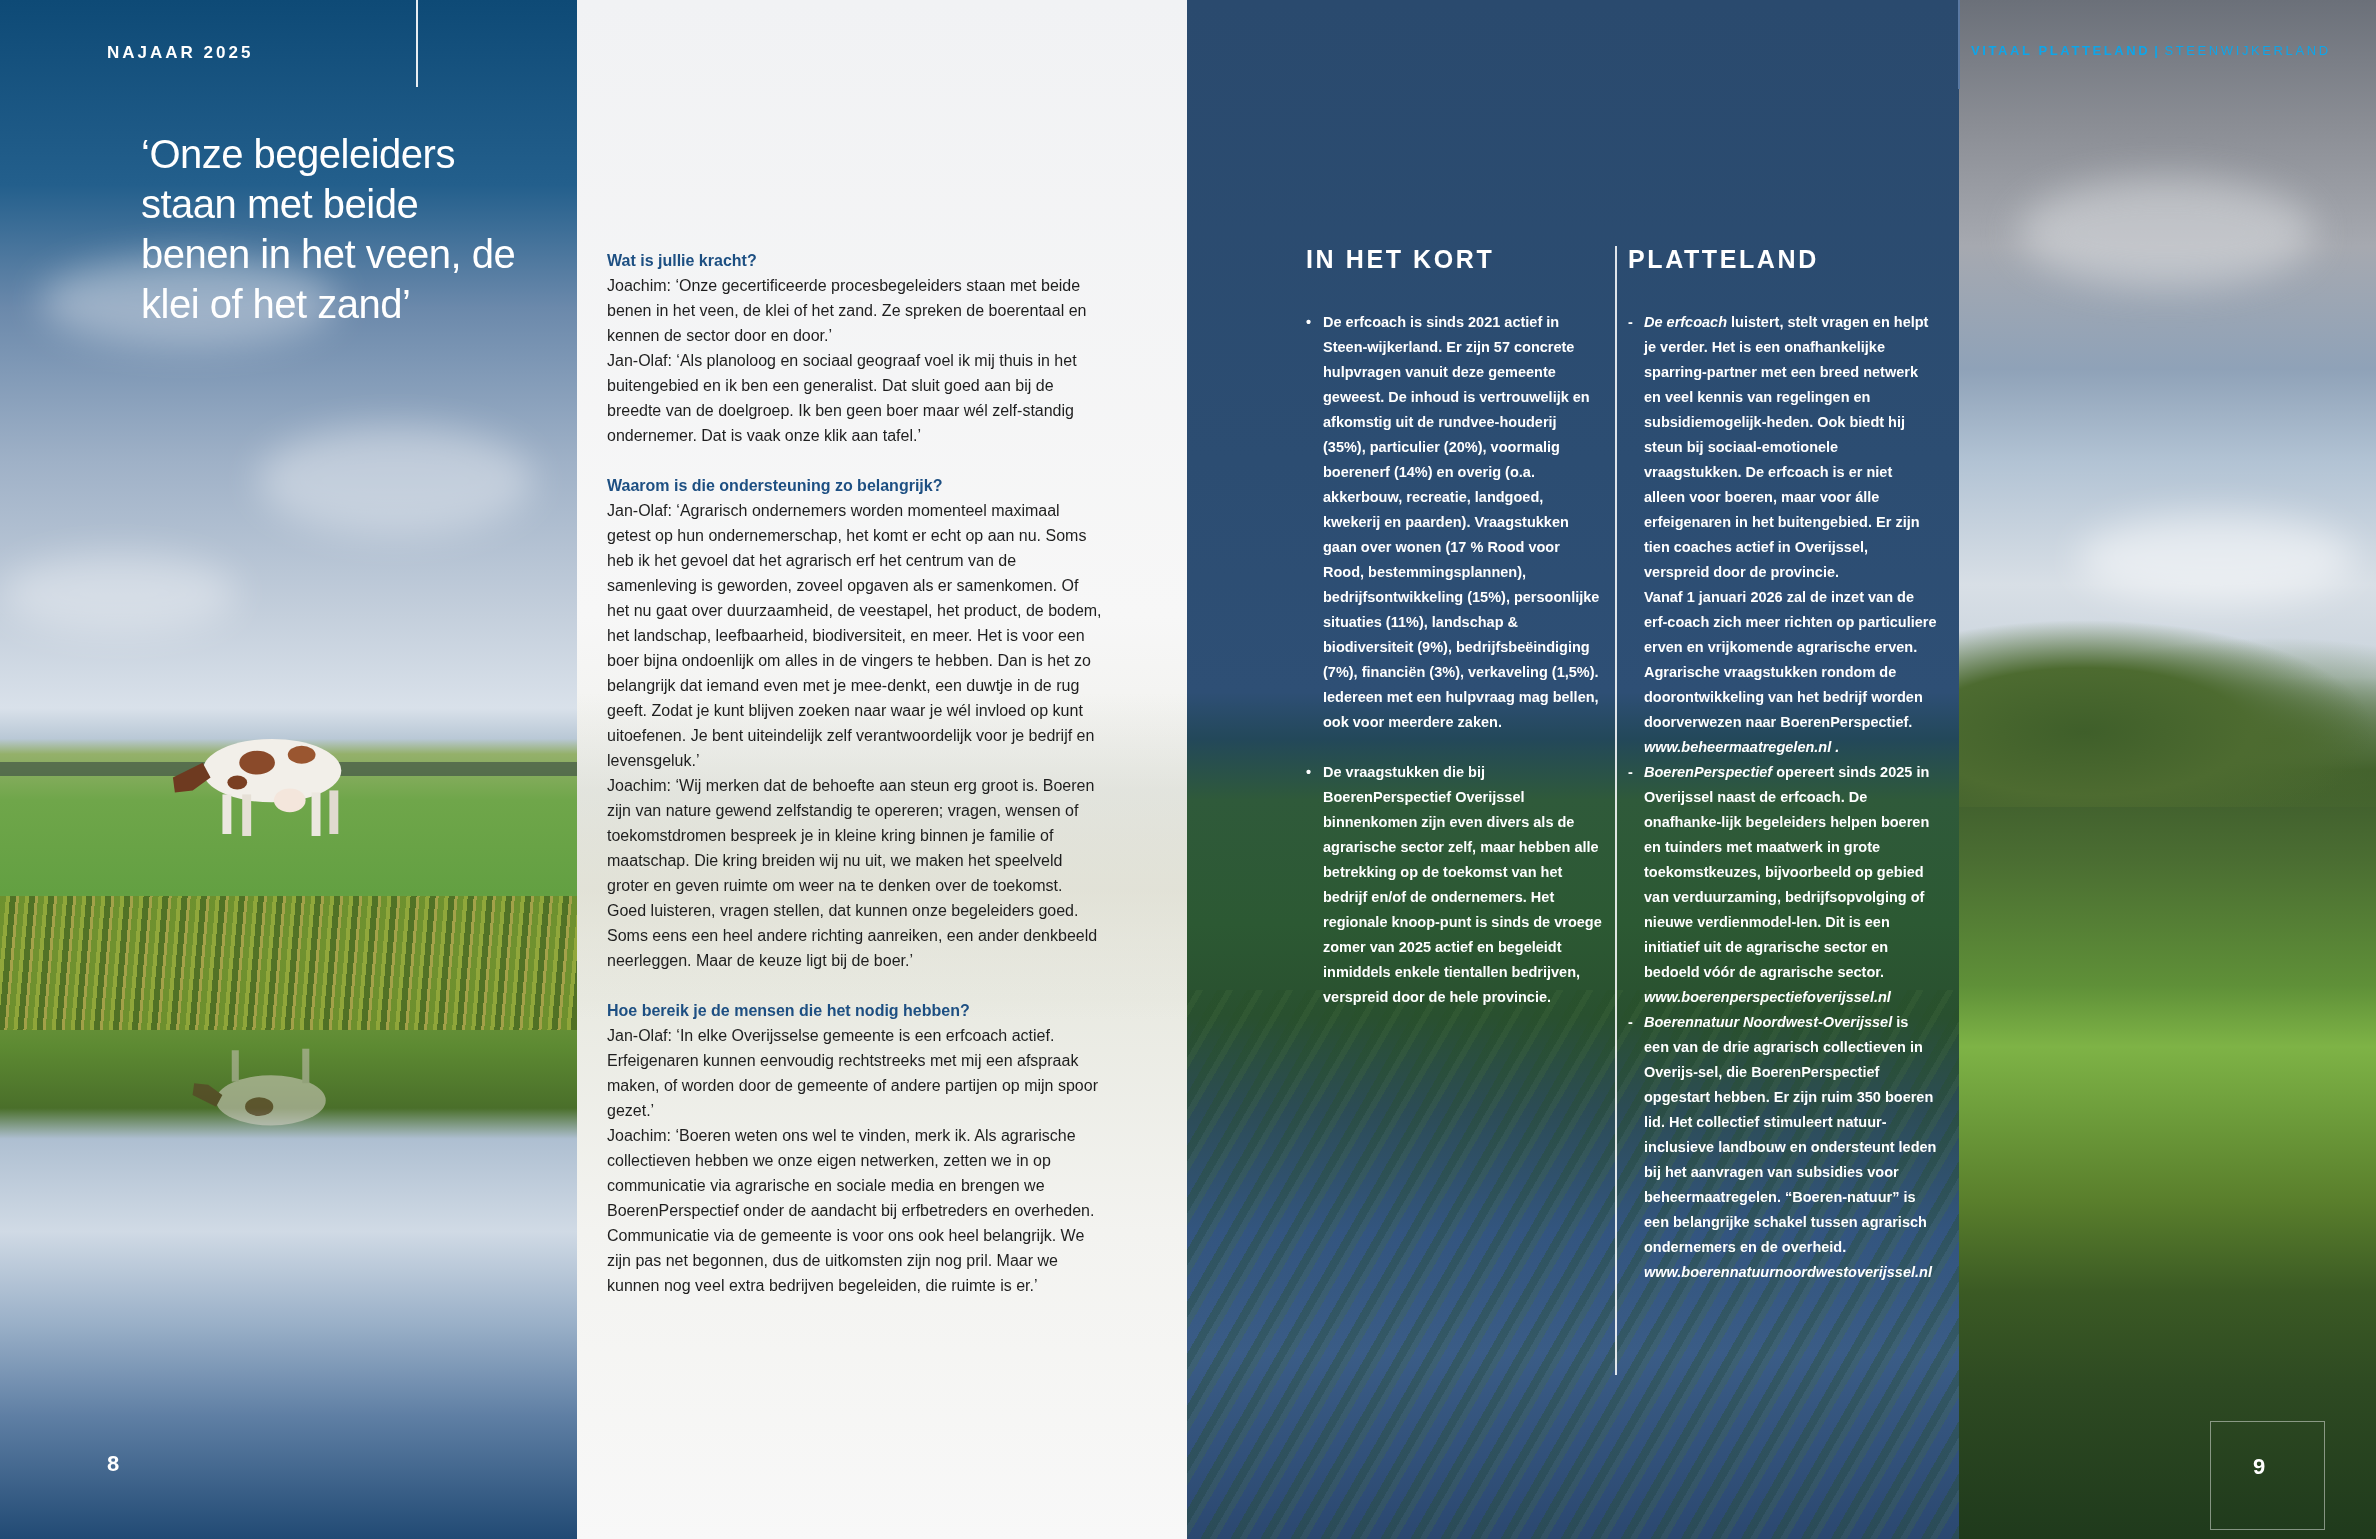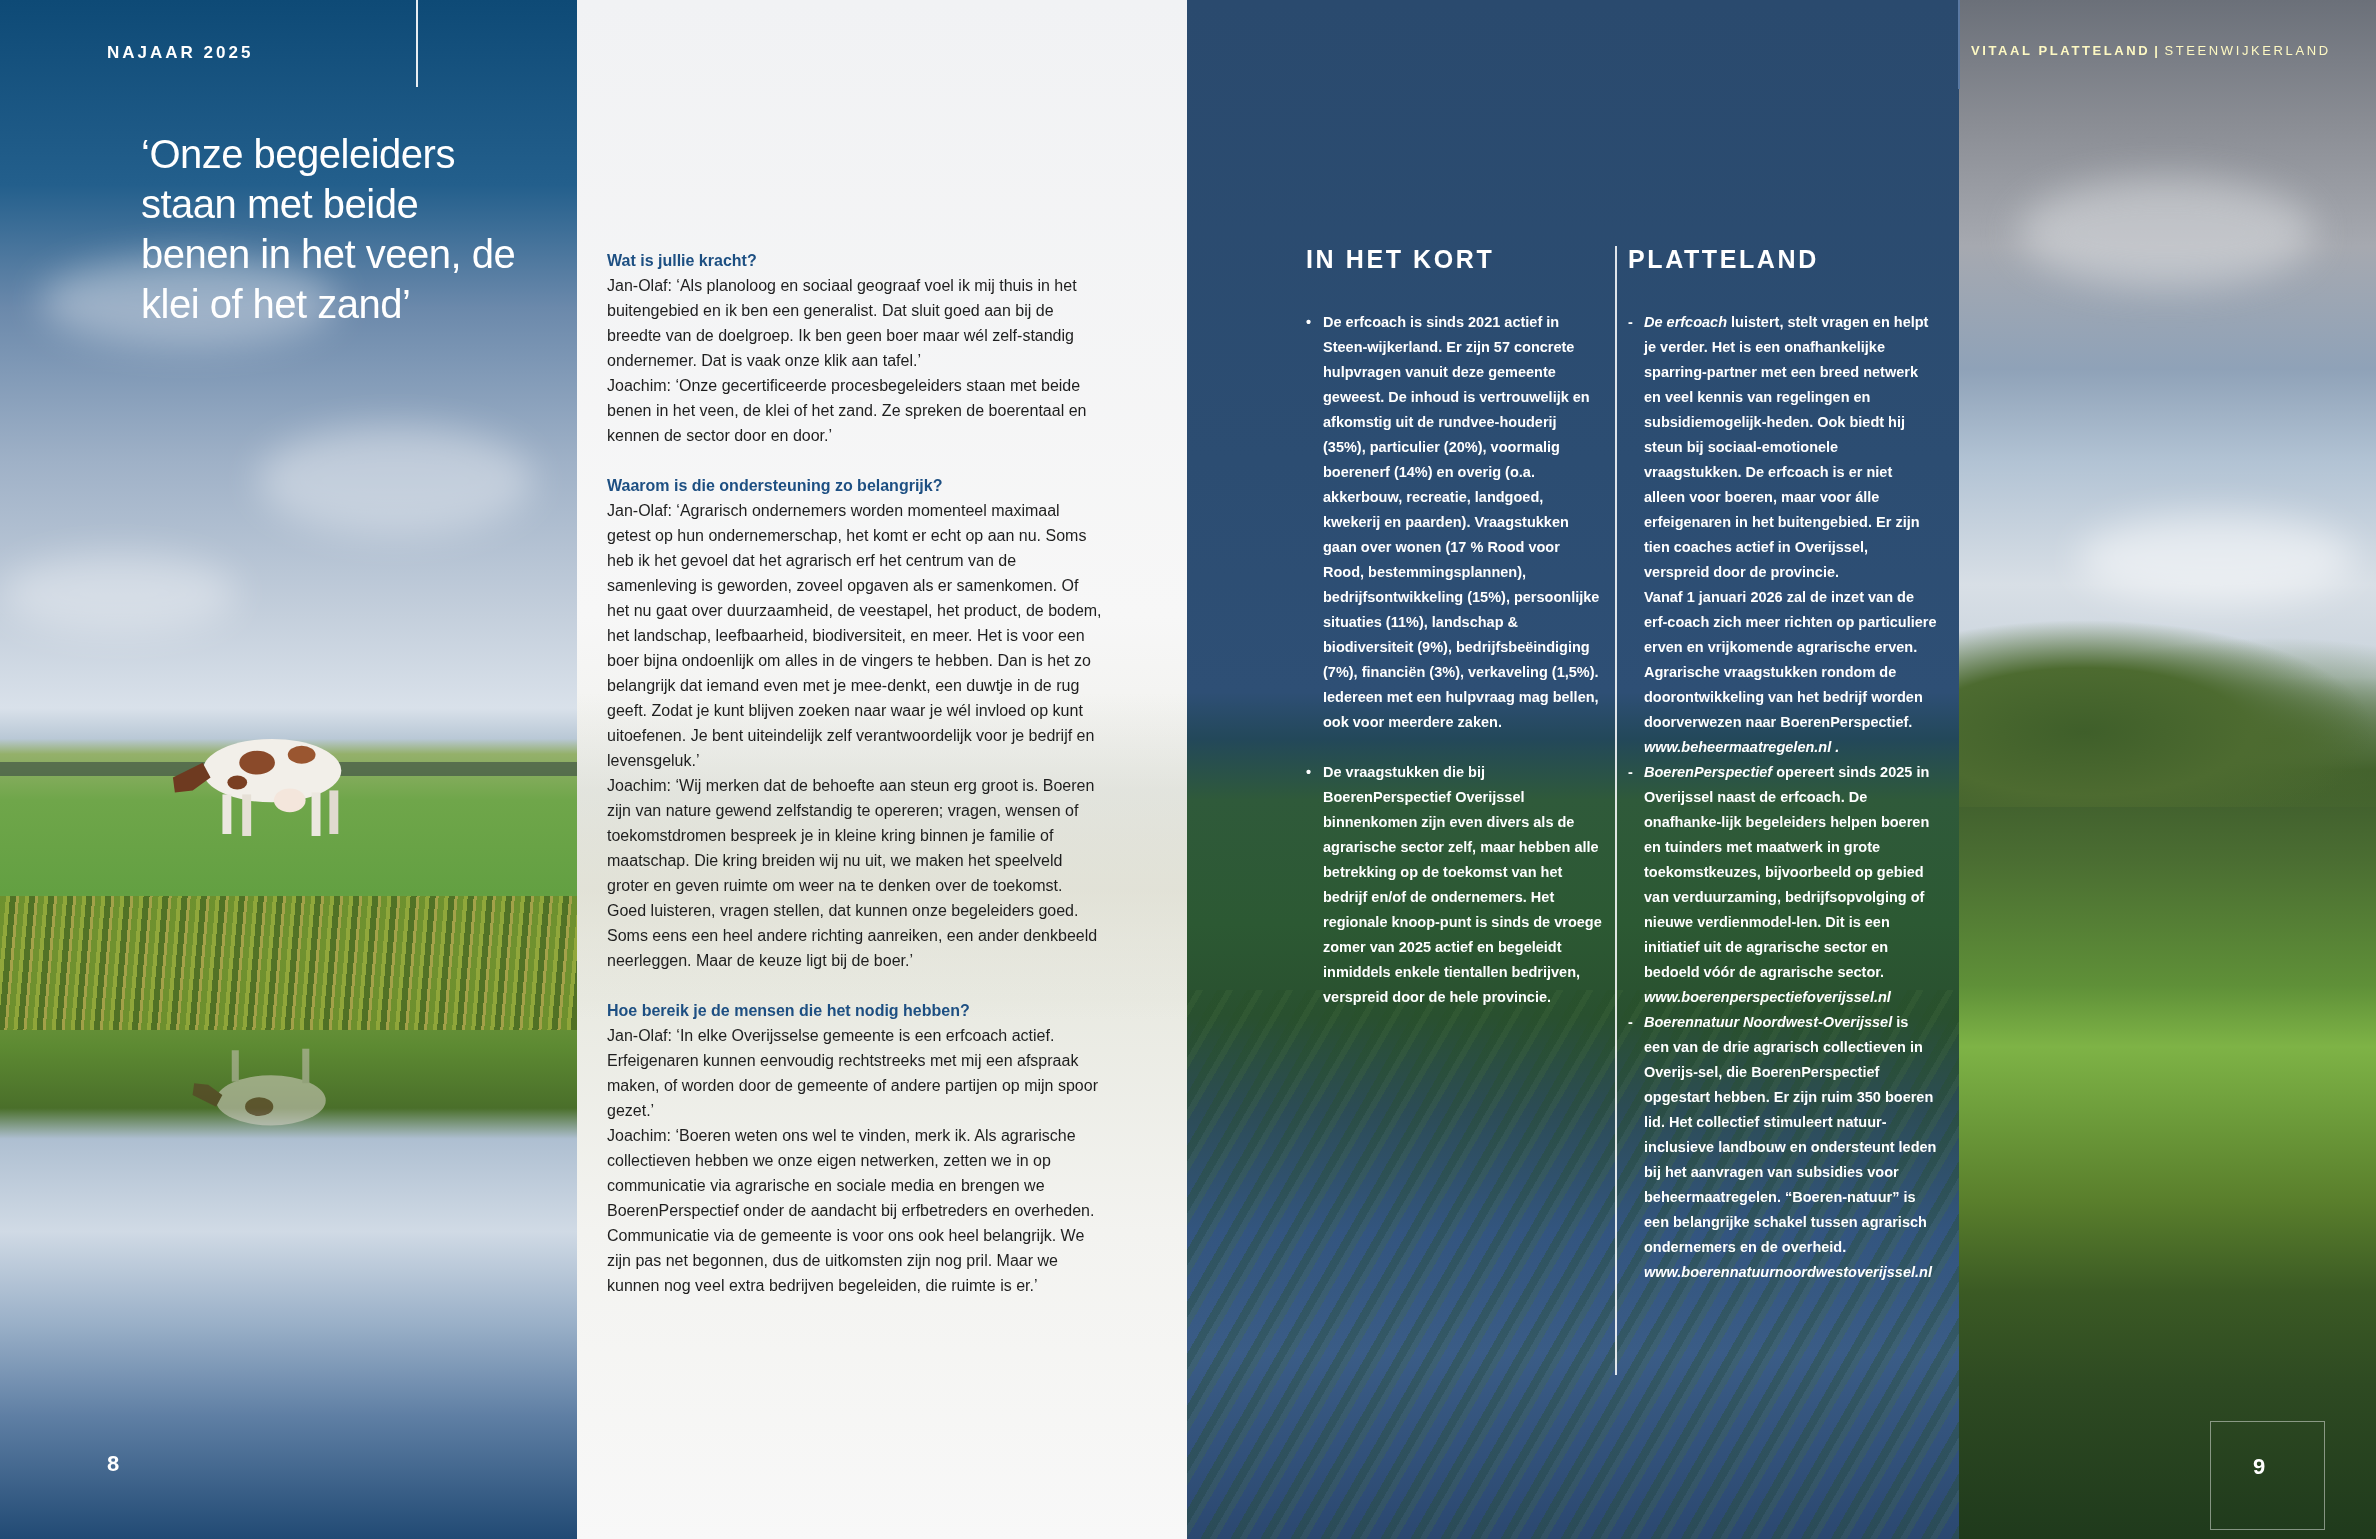--- a/index.html
+++ b/index.html
@@ -85,21 +85,21 @@
       #2e4a22 90%, #1f3a1c 100%);
     overflow: hidden;
   }
   .right-photo .trees {
     position: absolute; left: 0; right: 0; top: 619px; height: 188px;
     background: radial-gradient(ellipse at 30% 60%, #3f5f2a 0%, #4d6b30 40%, rgba(0,0,0,0) 70%),
                 radial-gradient(ellipse at 75% 65%, #4a6a2e 0%, rgba(0,0,0,0) 60%);
   }
   .right-rule { position: absolute; left: 1958px; top: 0; width: 2px; height: 89px; background: #5b7aa3; }
   .series-label {
-    position: absolute; left: 1971px; top: 43px; color: #fef9c3; font-size: 13px; letter-spacing: 2.6px; white-space: nowrap;
+    position: absolute; left: 1971px; top: 43px; color: #0ea5e9; font-size: 13px; letter-spacing: 2.6px; white-space: nowrap;
   }
   .series-label .bold { font-weight: 700; }
   .series-label .sep { font-weight: 700; margin: 0 4px; }
   .frame-box { position: absolute; left: 2210px; top: 1421px; width: 115px; height: 109px; border: 1px solid rgba(255,255,255,0.45); }
 </style>
 </head>
 <body>
 
 <div class="left-photo">
   <div class="cloud" style="left:40px;top:257px;width:297px;height:89px;"></div>
@@ -130,22 +130,22 @@
 <div class="top-rule"></div>
 <div class="season-label">NAJAAR 2025</div>
 <div class="pull-quote">‘Onze begeleiders staan met beide benen in het veen, de klei of het zand’</div>
 <div class="page-number" style="left:107px;top:1451px;">8</div>
 
 <div class="text-page">
   <div class="faded-scene"></div>
   <div class="article">
     <div class="block">
       <div class="q">Wat is jullie kracht?</div>
+      <p>Joachim: ‘Onze gecertificeerde procesbegeleiders staan met beide benen in het veen, de klei of het zand. Ze spreken de boerentaal en kennen de sector door en door.’</p>
       <p>Jan-Olaf: ‘Als planoloog en sociaal geograaf voel ik mij thuis in het buitengebied en ik ben een generalist. Dat sluit goed aan bij de breedte van de doelgroep. Ik ben geen boer maar wél zelf-standig ondernemer. Dat is vaak onze klik aan tafel.’</p>
-      <p>Joachim: ‘Onze gecertificeerde procesbegeleiders staan met beide benen in het veen, de klei of het zand. Ze spreken de boerentaal en kennen de sector door en door.’</p>
     </div>
     <div class="block">
       <div class="q">Waarom is die ondersteuning zo belangrijk?</div>
       <p>Jan-Olaf: ‘Agrarisch ondernemers worden momenteel maximaal getest op hun ondernemerschap, het komt er echt op aan nu. Soms heb ik het gevoel dat het agrarisch erf het centrum van de samenleving is geworden, zoveel opgaven als er samenkomen. Of het nu gaat over duurzaamheid, de veestapel, het product, de bodem, het landschap, leefbaarheid, biodiversiteit, en meer. Het is voor een boer bijna ondoenlijk om alles in de vingers te hebben. Dan is het zo belangrijk dat iemand even met je mee-denkt, een duwtje in de rug geeft. Zodat je kunt blijven zoeken naar waar je wél invloed op kunt uitoefenen. Je bent uiteindelijk zelf verantwoordelijk voor je bedrijf en levensgeluk.’</p>
       <p>Joachim: ‘Wij merken dat de behoefte aan steun erg groot is. Boeren zijn van nature gewend zelfstandig te opereren; vragen, wensen of toekomstdromen bespreek je in kleine kring binnen je familie of maatschap. Die kring breiden wij nu uit, we maken het speelveld groter en geven ruimte om weer na te denken over de toekomst. Goed luisteren, vragen stellen, dat kunnen onze begeleiders goed. Soms eens een heel andere richting aanreiken, een ander denkbeeld neerleggen. Maar de keuze ligt bij de boer.’</p>
     </div>
     <div class="block">
       <div class="q">Hoe bereik je de mensen die het nodig hebben?</div>
       <p>Jan-Olaf: ‘In elke Overijsselse gemeente is een erfcoach actief. Erfeigenaren kunnen eenvoudig rechtstreeks met mij een afspraak maken, of worden door de gemeente of andere partijen op mijn spoor gezet.’</p>
       <p>Joachim: ‘Boeren weten ons wel te vinden, merk ik. Als agrarische collectieven hebben we onze eigen netwerken, zetten we in op communicatie via agrarische en sociale media en brengen we BoerenPerspectief onder de aandacht bij erfbetreders en overheden. Communicatie via de gemeente is voor ons ook heel belangrijk. We zijn pas net begonnen, dus de uitkomsten zijn nog pril. Maar we kunnen nog veel extra bedrijven begeleiden, die ruimte is er.’</p>

